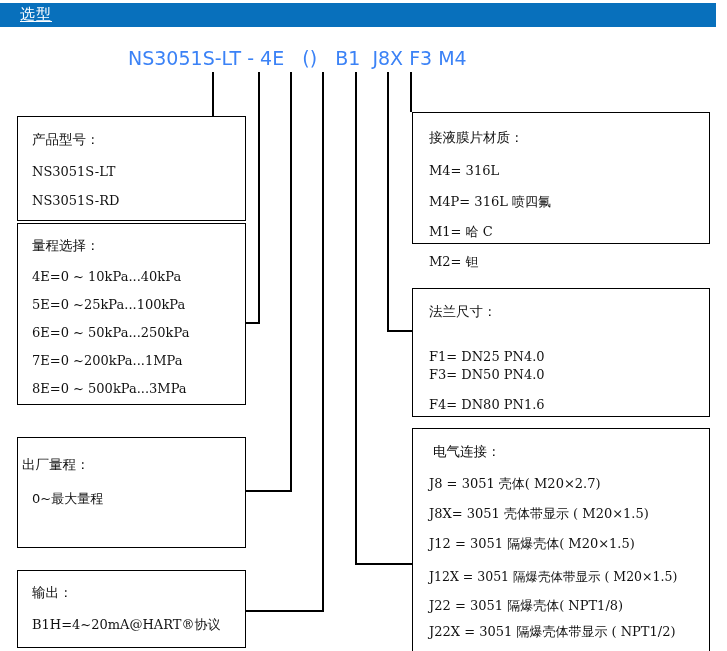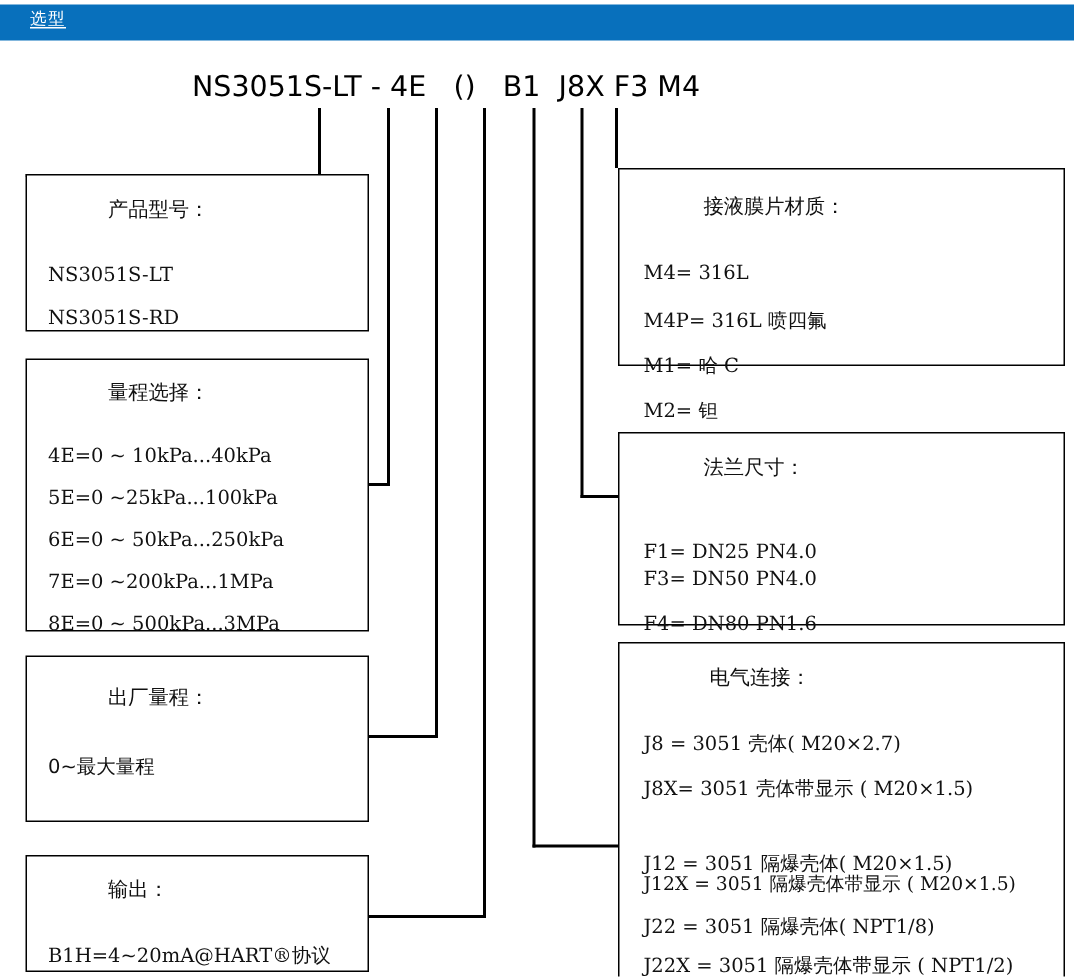--- a/index.html
+++ b/index.html
@@ -10,48 +10,46 @@
   }
   #root{position:absolute;left:0;top:0;width:727px;height:651px;}
 
   
   .header-bar{
     position:absolute;left:0;top:3px;width:716px;height:24px;
     background:#0870BC;
   }
   .header-title{
     position:absolute;left:20px;top:5px;
-    font-size:11px;color:#ffffff;letter-spacing:1px;
+    font-size:15px;color:#ffffff;letter-spacing:1px;
     text-decoration:underline;text-underline-offset:2px;
     font-family:"DejaVu Sans","Liberation Sans",sans-serif;
   }
 
   
   .model-string{
     position:absolute;left:128px;top:47px;
-    font-size:19px;color:#000000;white-space:pre;
+    font-size:19px;color:#3b82f6;white-space:pre;
     font-family:"DejaVu Sans","Liberation Sans",sans-serif;
   }
 
   
   .box{
     position:absolute;border:1.4px solid #000000;background:#ffffff;
     box-sizing:border-box;
   }
   .box-title{
     position:absolute;font-size:13.5px;color:#111;
     font-family:"DejaVu Sans","Liberation Sans",sans-serif;
     white-space:nowrap;
-    margin-left:40px;
   }
   .box-line{
     position:absolute;font-size:13px;color:#111;
     font-family:"DejaVu Serif","Liberation Serif",serif;
     white-space:nowrap;
-    margin-top:12px;
   }
   .box-line.cjkish{
     font-family:"DejaVu Sans","Liberation Sans",sans-serif;
   }
 
   
   .vline{position:absolute;background:#000000;width:1.5px;}
   .vline.thick{width:2.4px;}
   .hline{position:absolute;background:#000000;height:1.5px;}
   .hline.thick{height:2.2px;}
@@ -85,31 +83,31 @@
   <div class="hline" style="left:387px;top:330px;width:26px;"></div>
 
   <div class="vline thick" style="left:410px;top:72px;height:40px;"></div>
 
   <div class="box" style="left:17px;top:116px;width:229px;height:105px;">
     <div class="box-title" style="left:14px;top:14px;">产品型号：</div>
     <div class="box-line" style="left:14px;top:47px;">NS3051S-LT</div>
     <div class="box-line" style="left:14px;top:76px;">NS3051S-RD</div>
   </div>
 
-  <div class="box" style="left:17px;top:239px;width:229px;height:182px;">
+  <div class="box" style="left:17px;top:223px;width:229px;height:182px;">
     <div class="box-title" style="left:14px;top:13px;">量程选择：</div>
     <div class="box-line" style="left:14px;top:45px;">4E=0 ~  10kPa...40kPa</div>
     <div class="box-line" style="left:14px;top:73px;">5E=0 ~25kPa...100kPa</div>
     <div class="box-line" style="left:14px;top:101px;">6E=0 ~  50kPa...250kPa</div>
     <div class="box-line" style="left:14px;top:129px;">7E=0 ~200kPa...1MPa</div>
     <div class="box-line" style="left:14px;top:157px;">8E=0 ~  500kPa...3MPa</div>
   </div>
 
   <div class="box" style="left:17px;top:437px;width:229px;height:111px;">
-    <div class="box-title" style="left:14px;top:18px;text-align:center;">出厂量程：</div>
+    <div class="box-title" style="left:4px;top:18px;text-align:center;">出厂量程：</div>
     <div class="box-line cjkish" style="left:14px;top:52px;">0~最大量程</div>
   </div>
 
   <div class="box" style="left:17px;top:570px;width:229px;height:78px;">
     <div class="box-title" style="left:14px;top:13px;">输出：</div>
     <div class="box-line" style="left:14px;top:45px;">B1H=4~20mA@HART®协议</div>
   </div>
 
   <div class="box" style="left:412px;top:112px;width:298px;height:132px;">
     <div class="box-title" style="left:16px;top:16px;">接液膜片材质：</div>
@@ -123,19 +121,19 @@
     <div class="box-title" style="left:16px;top:14px;">法兰尺寸：</div>
     <div class="box-line" style="left:16px;top:60px;text-align:center;">F1= DN25 PN4.0</div>
     <div class="box-line" style="left:16px;top:78px;">F3= DN50 PN4.0</div>
     <div class="box-line" style="left:16px;top:108px;">F4= DN80 PN1.6</div>
   </div>
 
   <div class="box" style="left:412px;top:428px;width:298px;height:286px;">
     <div class="box-title" style="left:20px;top:14px;">电气连接：</div>
     <div class="box-line" style="left:16px;top:46px;">J8 = 3051 壳体( M20×2.7)</div>
     <div class="box-line" style="left:16px;top:76px;">J8X= 3051 壳体带显示 ( M20×1.5)</div>
-    <div class="box-line" style="left:16px;top:126px;">J12 = 3051 隔爆壳体( M20×1.5)</div>
+    <div class="box-line" style="left:16px;top:106px;">J12 = 3051 隔爆壳体( M20×1.5)</div>
     <div class="box-line" style="left:16px;top:140px;font-size:12.5px;">J12X = 3051 隔爆壳体带显示 ( M20×1.5)</div>
     <div class="box-line" style="left:16px;top:168px;">J22 = 3051 隔爆壳体( NPT1/8)</div>
     <div class="box-line" style="left:16px;top:194px;">J22X = 3051 隔爆壳体带显示 ( NPT1/2)</div>
   </div>
 
 </div>
 
 </body></html>

